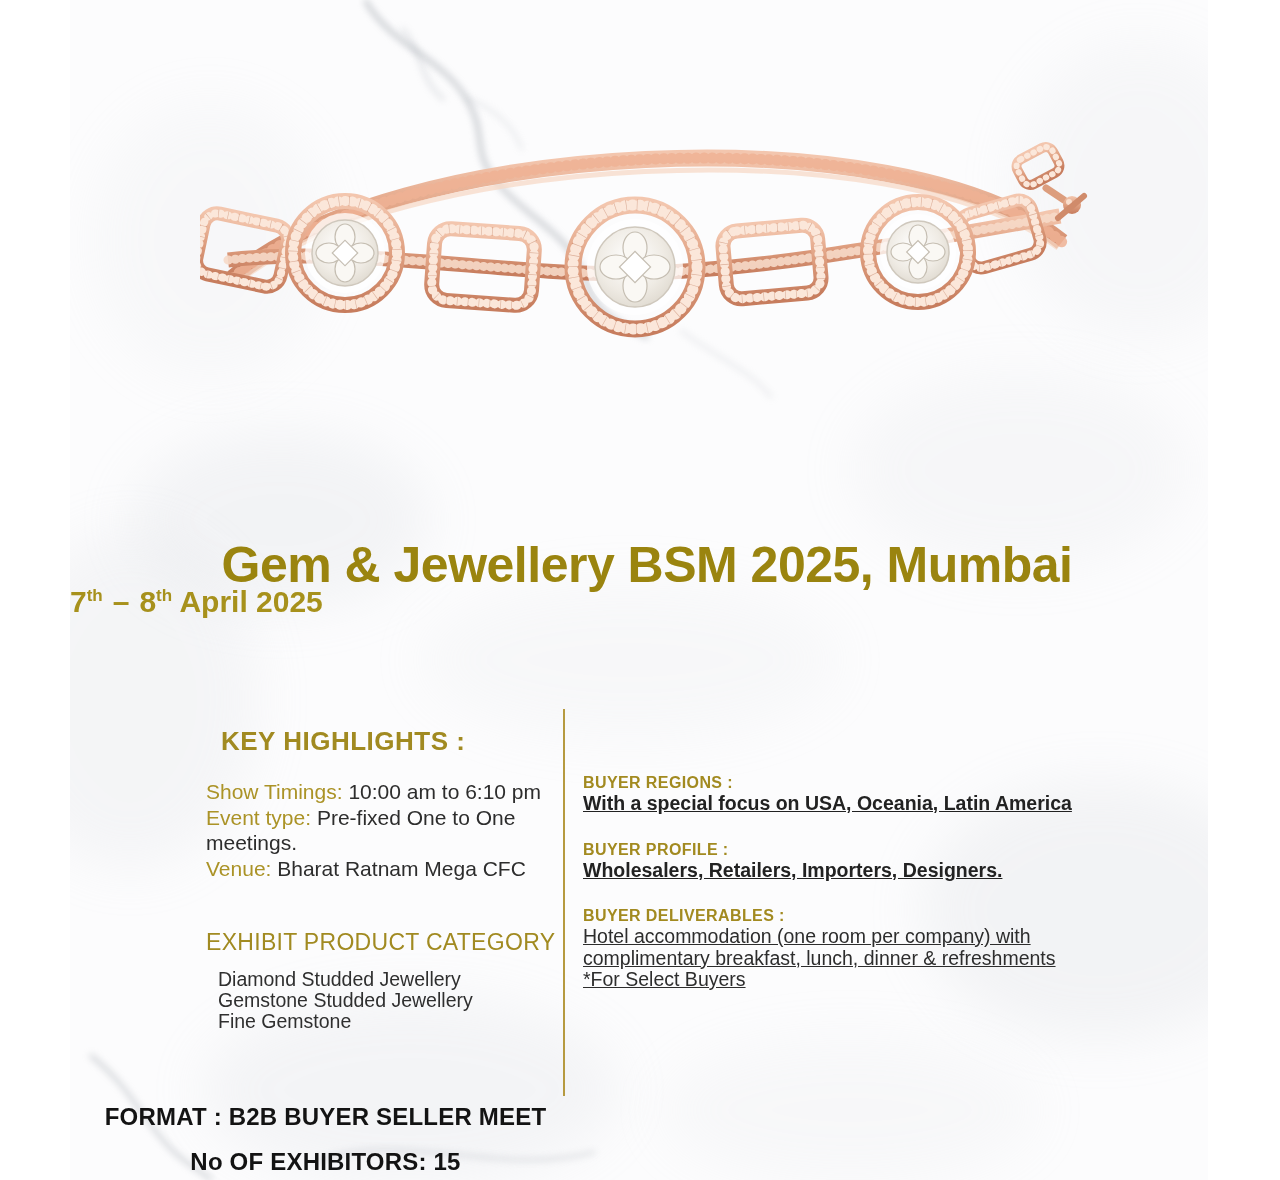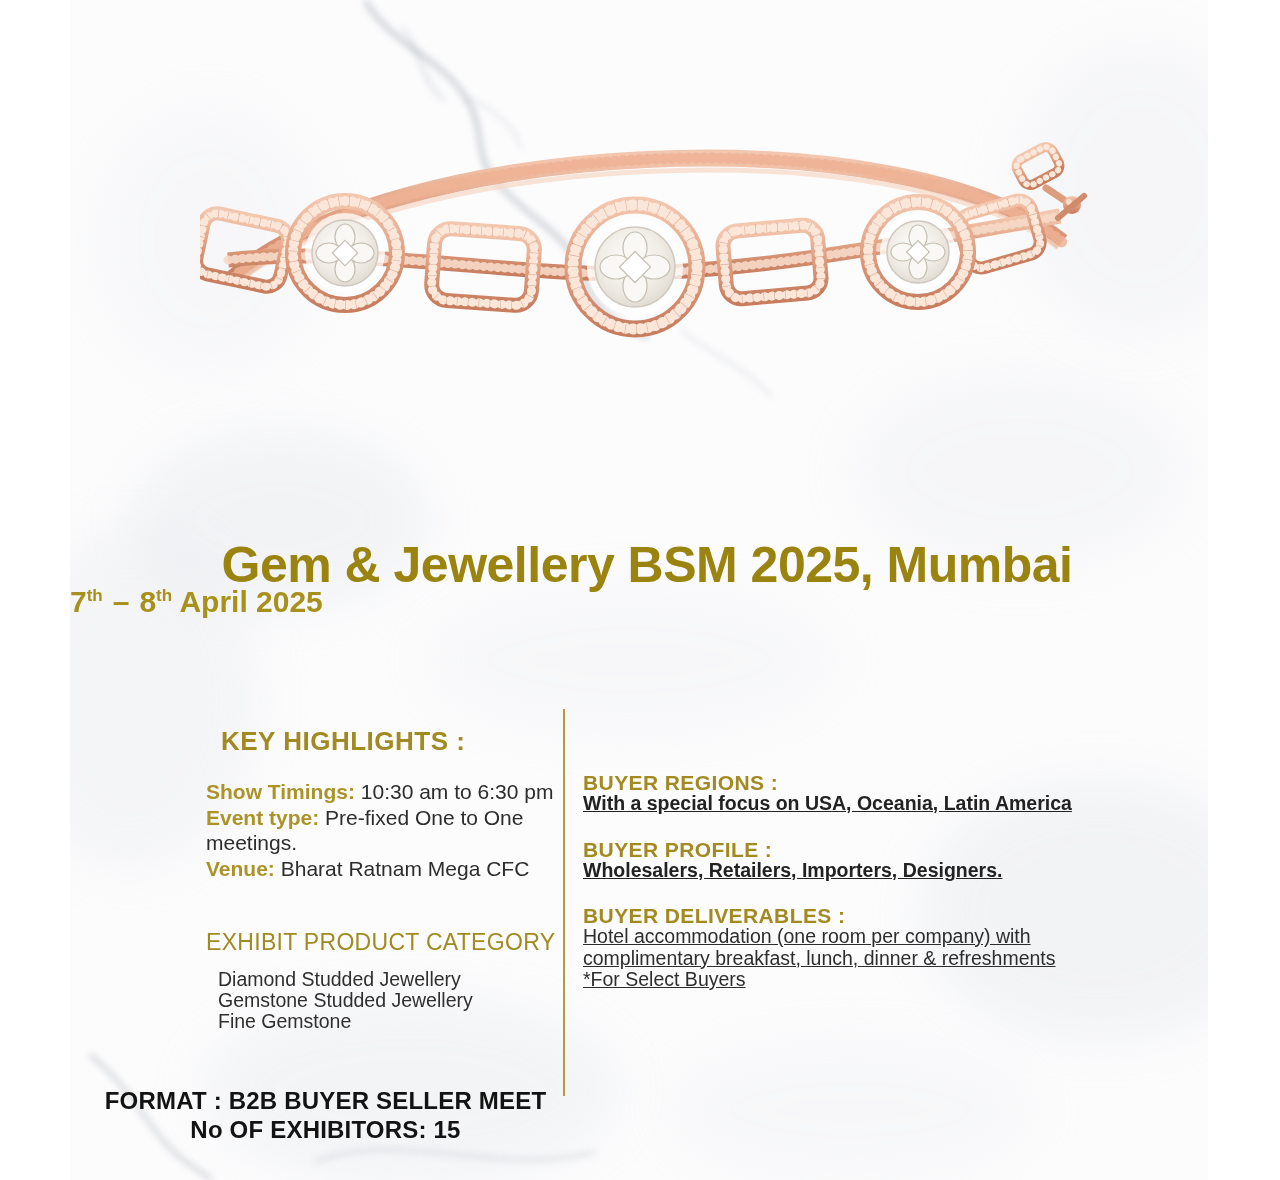--- a/index.html
+++ b/index.html
@@ -22,44 +22,44 @@
   .date .dash{padding:0 10px;}
   .kh-heading{
     position:absolute;left:204px;top:709px;margin:17px;
     font-size:26px;font-weight:700;letter-spacing:0.5px;color:#a18a21;z-index:3;
   }
   .left-details{
     position:absolute;left:206px;top:779px;width:368px;z-index:3;
     font-size:21px;line-height:25.5px;color:#2d2d2d;
   }
   .left-details p{margin:0;}
-  .gold-label{color:#ab9327;font-weight:700;}
+  .gold-label{color:#ab9327;font-weight:400;}
   .exhibit-heading{
     position:absolute;left:206px;top:929px;margin:0;
     font-size:23px;font-weight:400;letter-spacing:0.3px;color:#a18a21;z-index:3;
   }
   .exhibit-list{
     position:absolute;left:206px;top:957px;margin:12px;padding:0;list-style:none;
     font-size:19.5px;line-height:20.8px;color:#2f2f2f;z-index:3;
   }
   .divider{
     position:absolute;left:563px;top:709px;width:2px;height:387px;
     background:#b69a40;z-index:3;
   }
   .right-col{position:absolute;left:583px;top:772px;width:545px;z-index:3;}
   .right-col section{margin:0 0 24px 0;}
   .right-col h3{
-    margin:0;font-size:21px;font-weight:700;letter-spacing:0.4px;color:#a28a20;line-height:21px;
+    margin:0;font-size:16px;font-weight:700;letter-spacing:0.4px;color:#a28a20;line-height:21px;
   }
   .right-col p{margin:0;font-size:19.5px;line-height:21.5px;color:#2d2d2d;text-decoration:underline;}
   .right-col p.bold-line{font-weight:700;color:#222222;}
   .footer{
     position:absolute;left:88px;top:1086px;width:475px;text-align:center;z-index:3;
   }
-  .footer p{margin:0;font-size:24px;line-height:29px;font-weight:700;color:#131313;letter-spacing:0.2px;}
+  .footer p{margin:16px;font-size:24px;line-height:29px;font-weight:700;color:#131313;letter-spacing:0.2px;}
 </style>
 </head>
 <body>
 
 <div class="page">
 
   <div class="marble">
     <svg width="1138" height="1180" viewBox="0 0 1138 1180" aria-hidden="true">
       <defs>
         <filter id="vblur" x="-60%" y="-60%" width="220%" height="220%">
@@ -183,21 +183,21 @@
 
   <h1 class="title">Gem &amp; Jewellery BSM 2025, Mumbai</h1>
   <div class="date">
     <span>7</span><sup>th</sup><span class="dash">–</span><span>8</span><sup>th</sup>
     <span>April 2025</span>
   </div>
 
   <h2 class="kh-heading">KEY HIGHLIGHTS :</h2>
 
   <div class="left-details">
-    <p><span class="gold-label">Show Timings:</span> <span>10:30 am to 6:30 pm</span></p>
+    <p><span class="gold-label">Show Timings:</span> <span>10:00 am to 6:10 pm</span></p>
     <p><span class="gold-label">Event type:</span> <span>Pre-fixed One to One meetings.</span></p>
     <p><span class="gold-label">Venue:</span> <span>Bharat Ratnam Mega CFC</span></p>
   </div>
 
   <h3 class="exhibit-heading">EXHIBIT PRODUCT CATEGORY</h3>
   <ul class="exhibit-list">
     <li>Diamond Studded Jewellery</li>
     <li>Gemstone Studded Jewellery</li>
     <li>Fine Gemstone</li>
   </ul>

